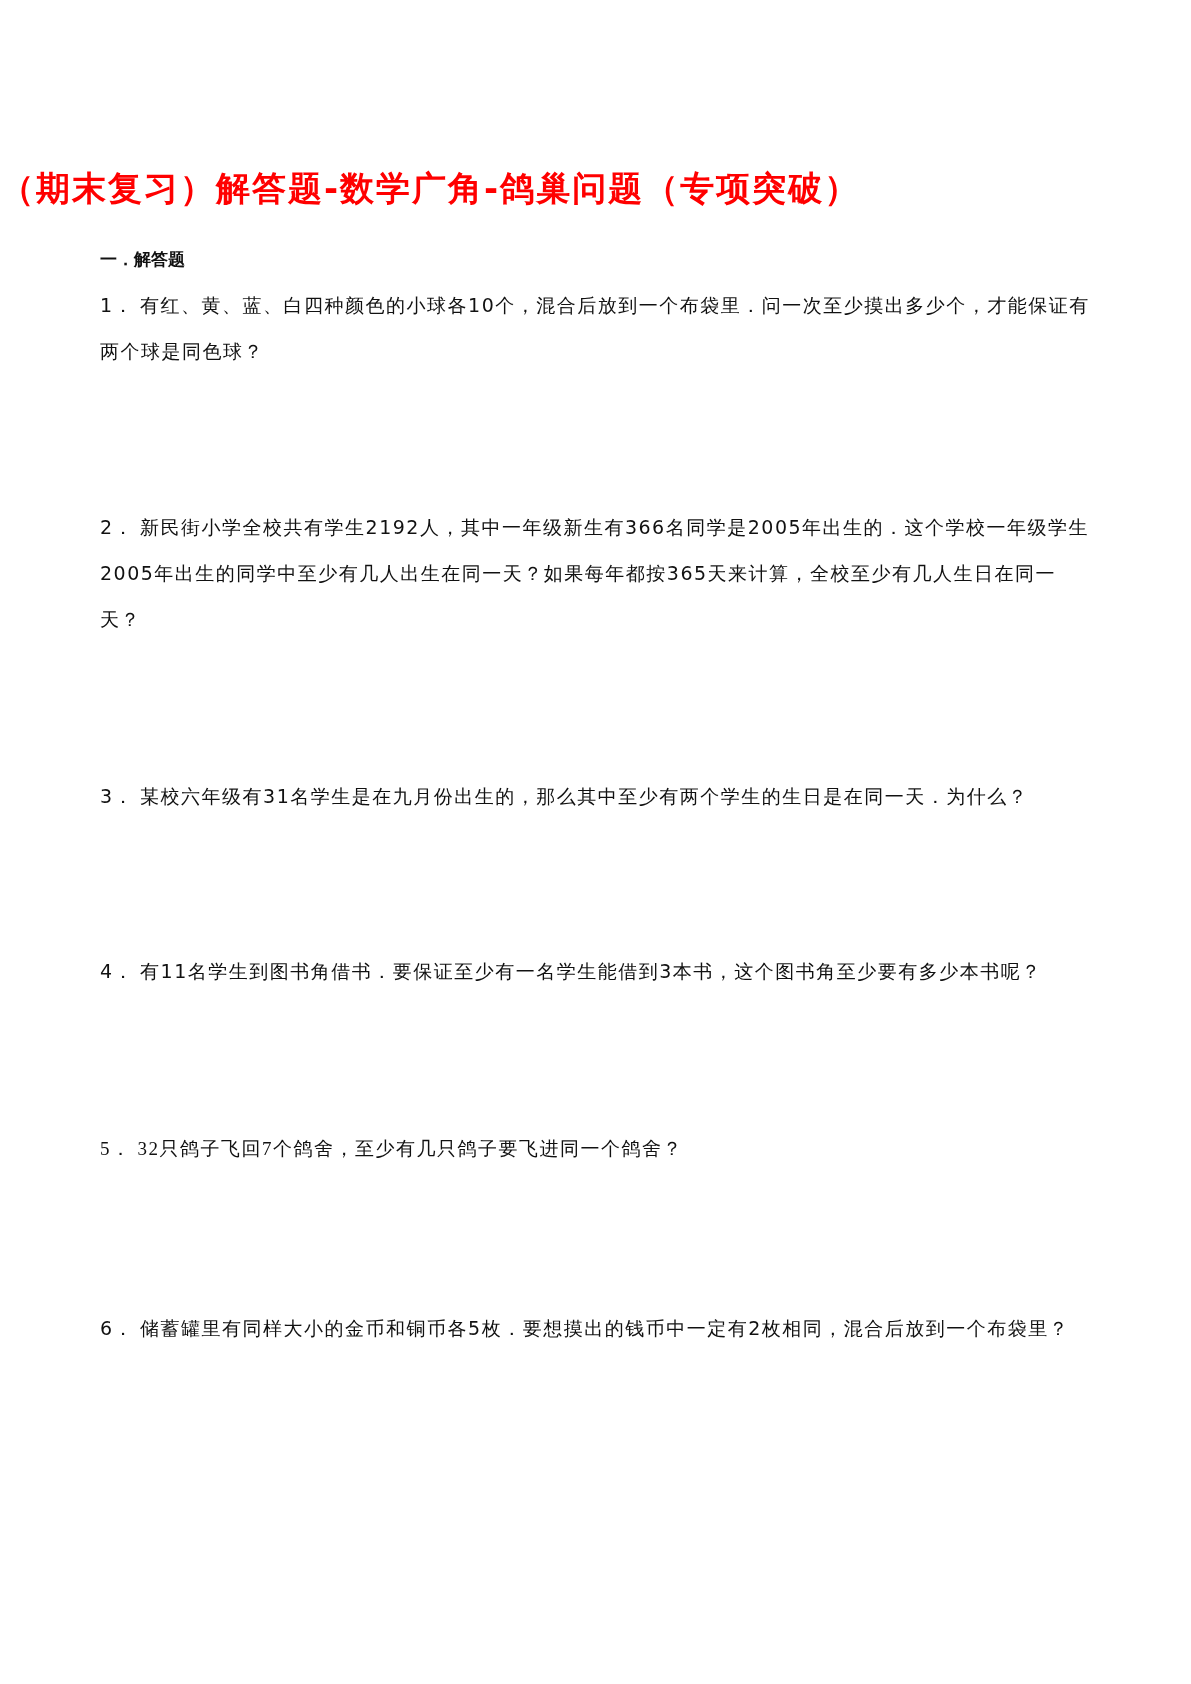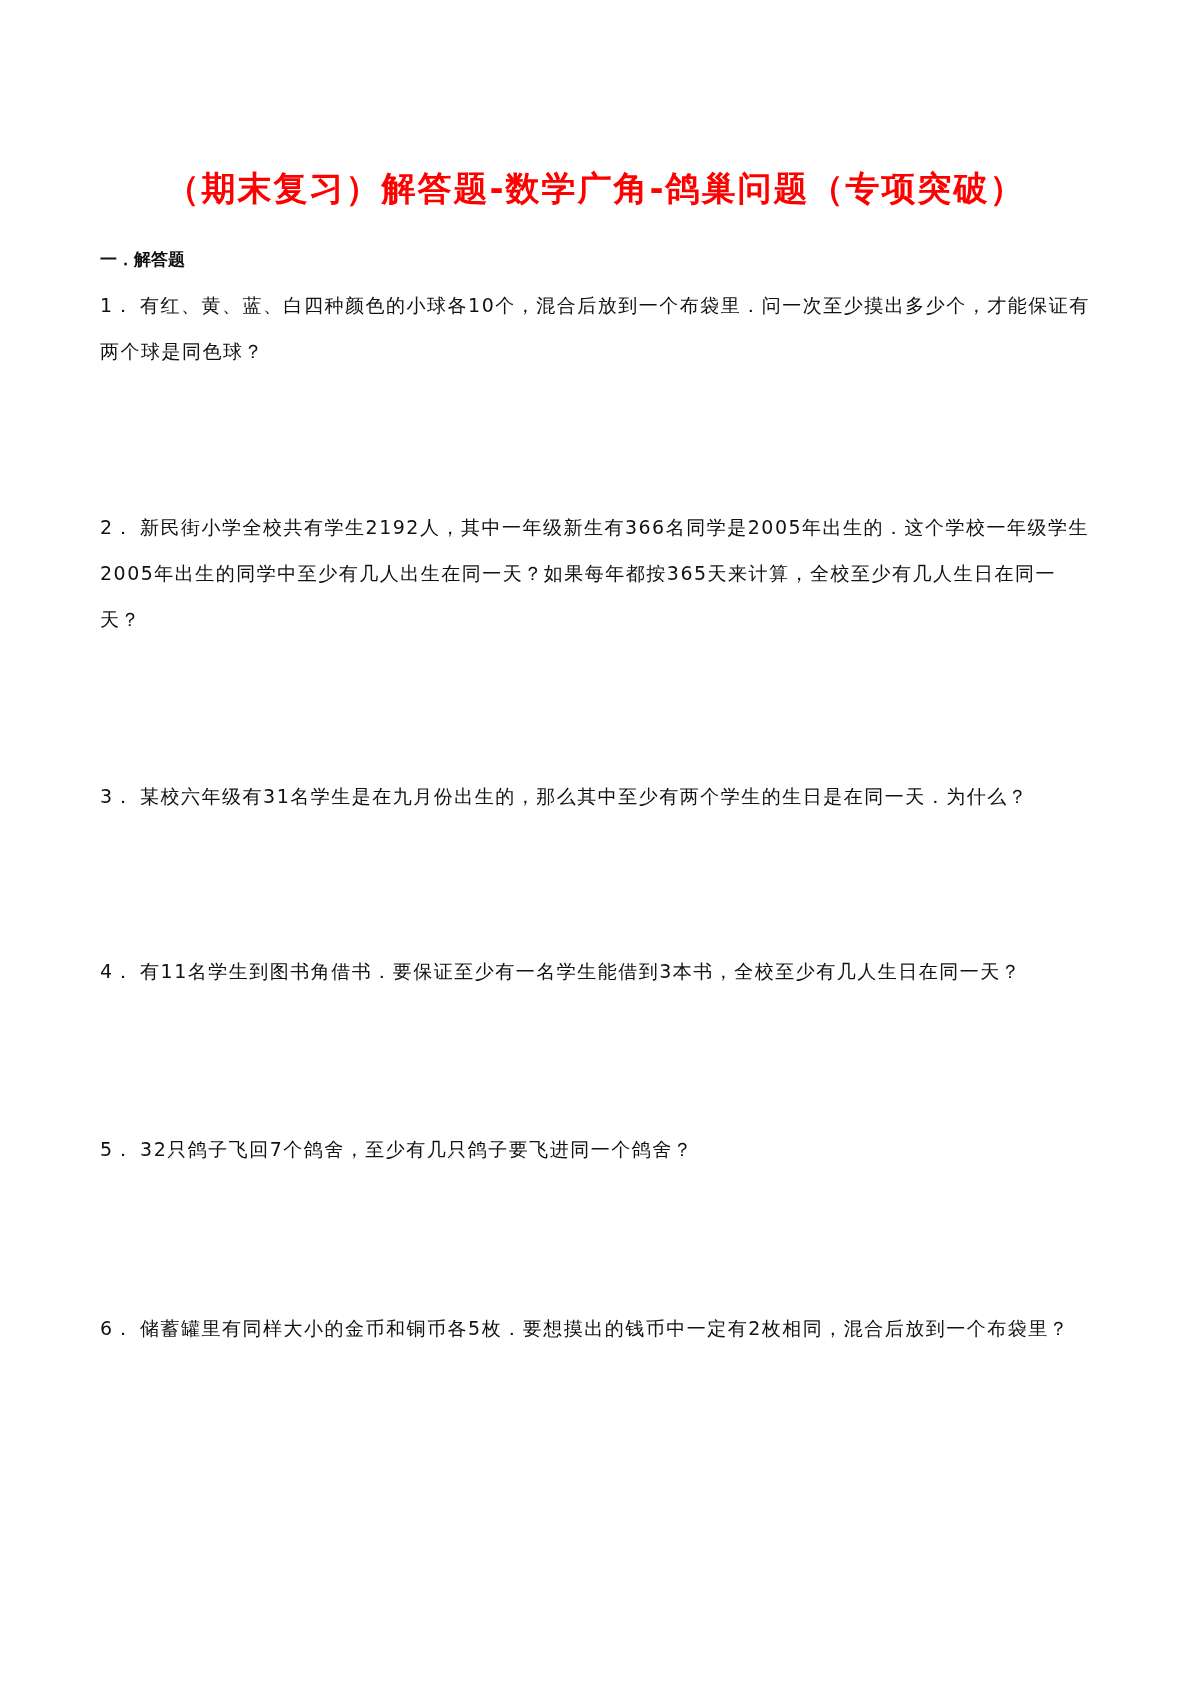--- a/index.html
+++ b/index.html
@@ -13,21 +13,20 @@
       position: relative;
       overflow: hidden;
       font-family: "DejaVu Sans", "Liberation Sans", sans-serif;
       color: #111111;
     }
     .title {
       position: absolute;
       left: 0;
       top: 163px;
       width: 1191px;
-      text-align: center;
       font-size: 34px;
       font-weight: bold;
       color: #ff0000;
       letter-spacing: 2px;
       line-height: 50px;
     }
     .section-heading {
       position: absolute;
       left: 100px;
       top: 247px;
@@ -40,21 +39,21 @@
       left: 100px;
       width: 992px;
       font-size: 19px;
       line-height: 46px;
       letter-spacing: 1.5px;
     }
     .q1 { top: 282px; }
     .q2 { top: 504px; }
     .q3 { top: 773px; }
     .q4 { top: 948px; }
-    .q5 { top: 1126px; }
+    .q5 { top: 1126px; font-family: Liberation Serif, serif; }
     .q6 { top: 1305px; }
     .q-num { margin-right: 6px; }
   </style>
 </head>
 <body>
 
 <div class="title">（期末复习）解答题-数学广角-鸽巢问题（专项突破）</div>
 
 <div class="section-heading">一．解答题</div>
 
@@ -64,21 +63,21 @@
 
 <div class="question q2">
   <span class="q-num">2．</span><span>新民街小学全校共有学生2192人，其中一年级新生有366名同学是2005年出生的．这个学校一年级学生2005年出生的同学中至少有几人出生在同一天？如果每年都按365天来计算，全校至少有几人生日在同一天？</span>
 </div>
 
 <div class="question q3">
   <span class="q-num">3．</span><span>某校六年级有31名学生是在九月份出生的，那么其中至少有两个学生的生日是在同一天．为什么？</span>
 </div>
 
 <div class="question q4">
-  <span class="q-num">4．</span><span>有11名学生到图书角借书．要保证至少有一名学生能借到3本书，全校至少有几人生日在同一天？</span>
+  <span class="q-num">4．</span><span>有11名学生到图书角借书．要保证至少有一名学生能借到3本书，这个图书角至少要有多少本书呢？</span>
 </div>
 
 <div class="question q5">
   <span class="q-num">5．</span><span>32只鸽子飞回7个鸽舍，至少有几只鸽子要飞进同一个鸽舍？</span>
 </div>
 
 <div class="question q6">
   <span class="q-num">6．</span><span>储蓄罐里有同样大小的金币和铜币各5枚．要想摸出的钱币中一定有2枚相同，混合后放到一个布袋里？</span>
 </div>
 

